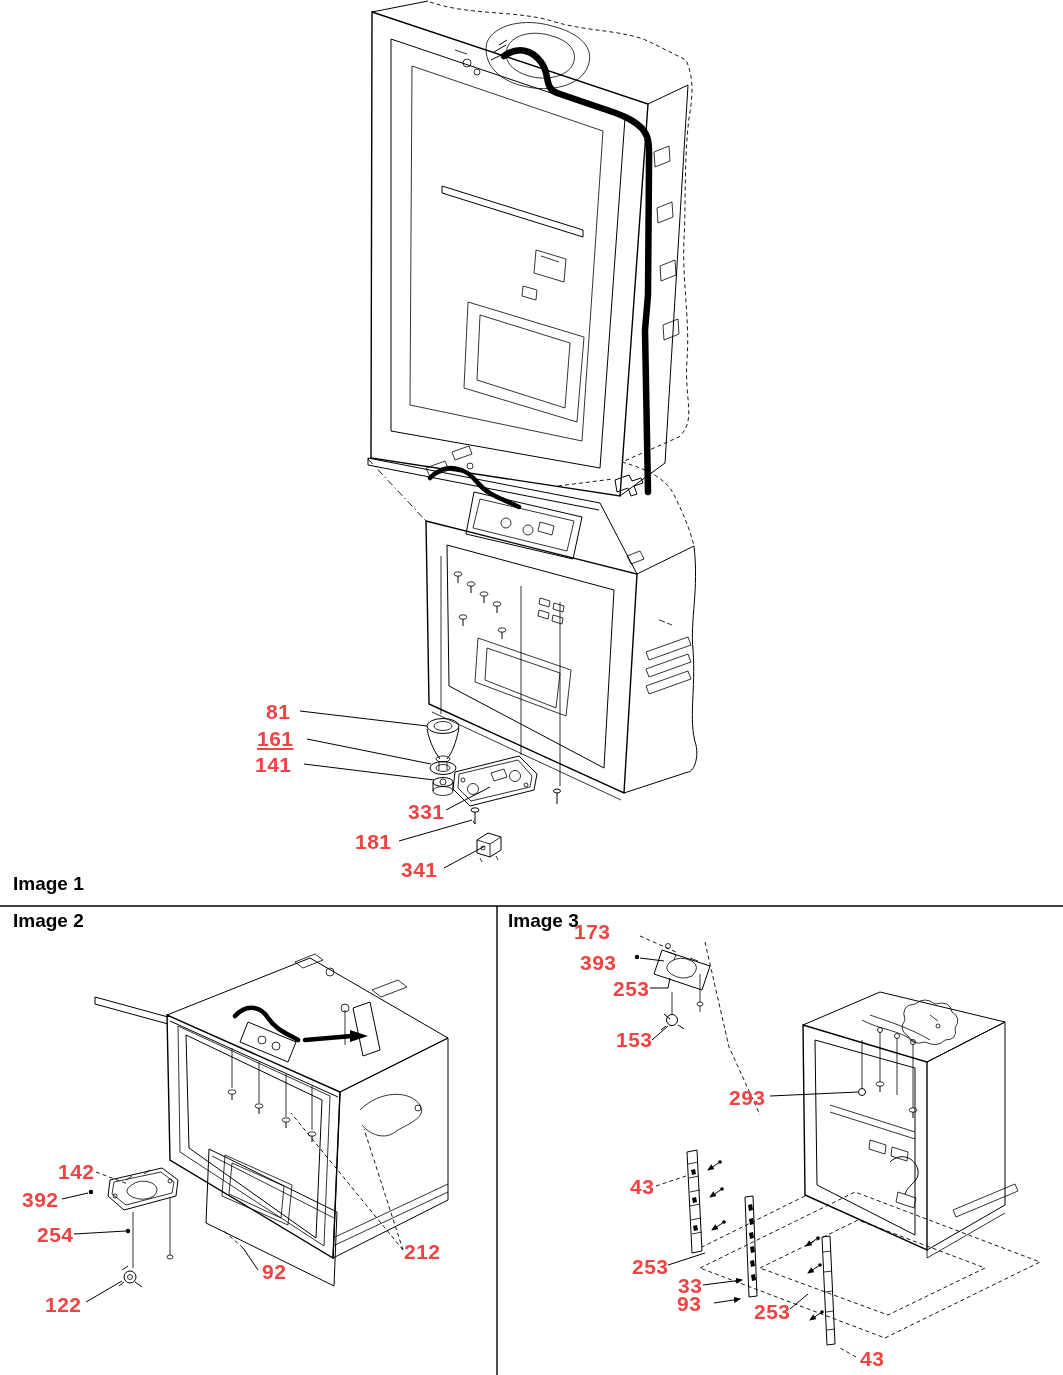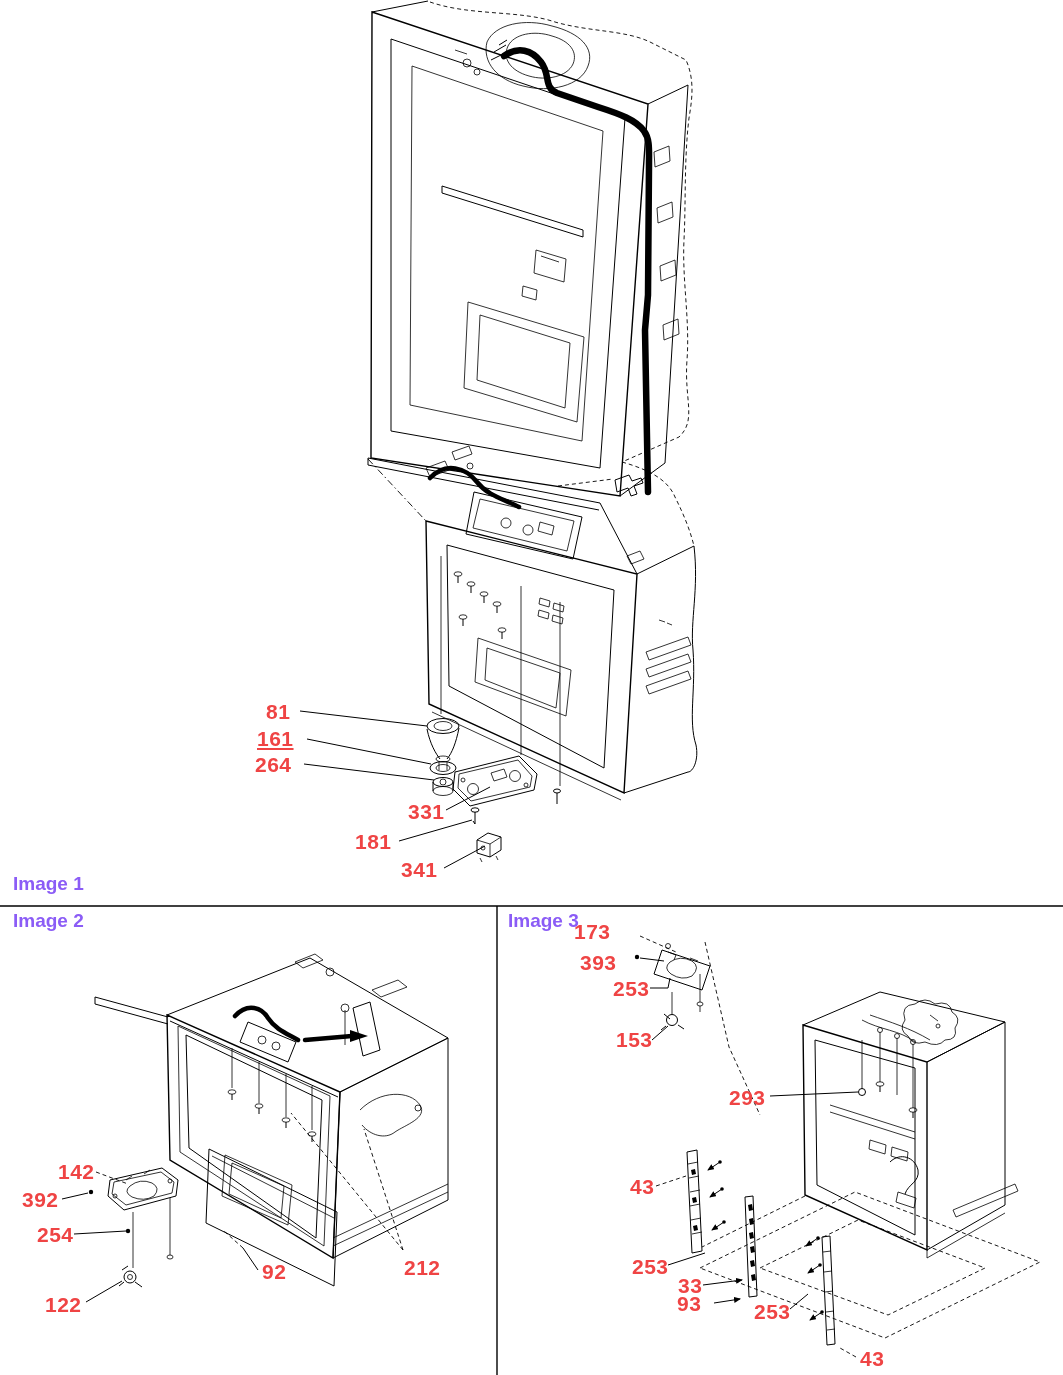--- a/index.html
+++ b/index.html
@@ -9,21 +9,21 @@
   svg .ln{stroke:#000;fill:none;stroke-width:1;}
   svg .ln2{stroke:#000;fill:none;stroke-width:1.4;}
   svg .thin{stroke:#000;fill:none;stroke-width:0.8;}
   svg .thick{stroke:#000;fill:none;stroke-width:6.5;stroke-linejoin:round;stroke-linecap:round;}
   svg .wire{stroke:#000;fill:none;stroke-width:4.5;stroke-linecap:round;}
   svg .dash{stroke:#000;fill:none;stroke-width:0.9;stroke-dasharray:4 3;}
   svg .dd{stroke:#000;fill:none;stroke-width:0.9;stroke-dasharray:7 3 1.5 3;}
   svg .fill{fill:#000;stroke:none;}
   .co{position:absolute;font-weight:bold;font-size:21px;line-height:23px;color:#ef4444;
       letter-spacing:0.5px;white-space:nowrap;}
-  .imglabel{position:absolute;font-weight:bold;font-size:19px;line-height:22px;color:#8b5cf6;white-space:nowrap;}
+  .imglabel{position:absolute;font-weight:bold;font-size:19px;line-height:22px;color:#000000;white-space:nowrap;}
 </style>
 </head>
 <body>
 
 <div class="page">
 
 <svg width="1063" height="1375" viewBox="0 0 1063 1375">
   <defs>
     <marker id="ah" markerWidth="8" markerHeight="8" refX="6" refY="3" orient="auto">
       <path d="M0,0 L7,3 L0,6 Z" fill="#000"></path>
@@ -332,31 +332,31 @@
     </g>
   </g>
 </svg>
 
 <div class="imglabel" style="left:13px;top:873px;">Image 1</div>
 <div class="imglabel" style="left:13px;top:910px;">Image 2</div>
 <div class="imglabel" style="left:508px;top:910px;">Image 3</div>
 
 <div class="co" style="left:266px;top:700px;">81</div>
 <div class="co" style="left:257px;top:727px;text-decoration:underline;">161</div>
-<div class="co" style="left:255px;top:753px;">264</div>
+<div class="co" style="left:255px;top:753px;">141</div>
 <div class="co" style="left:408px;top:800px;">331</div>
 <div class="co" style="left:355px;top:830px;">181</div>
 <div class="co" style="left:401px;top:858px;">341</div>
 
 <div class="co" style="left:58px;top:1160px;">142</div>
 <div class="co" style="left:22px;top:1188px;">392</div>
 <div class="co" style="left:37px;top:1223px;">254</div>
 <div class="co" style="left:45px;top:1293px;">122</div>
 <div class="co" style="left:262px;top:1260px;">92</div>
-<div class="co" style="left:404px;top:1240px;margin-top:16px;">212</div>
+<div class="co" style="left:404px;top:1240px;">212</div>
 
 <div class="co" style="left:574px;top:920px;">173</div>
 <div class="co" style="left:580px;top:951px;">393</div>
 <div class="co" style="left:613px;top:977px;">253</div>
 <div class="co" style="left:616px;top:1028px;">153</div>
 <div class="co" style="left:729px;top:1086px;">293</div>
 <div class="co" style="left:630px;top:1175px;">43</div>
 <div class="co" style="left:632px;top:1255px;">253</div>
 <div class="co" style="left:678px;top:1274px;">33</div>
 <div class="co" style="left:677px;top:1292px;">93</div>

